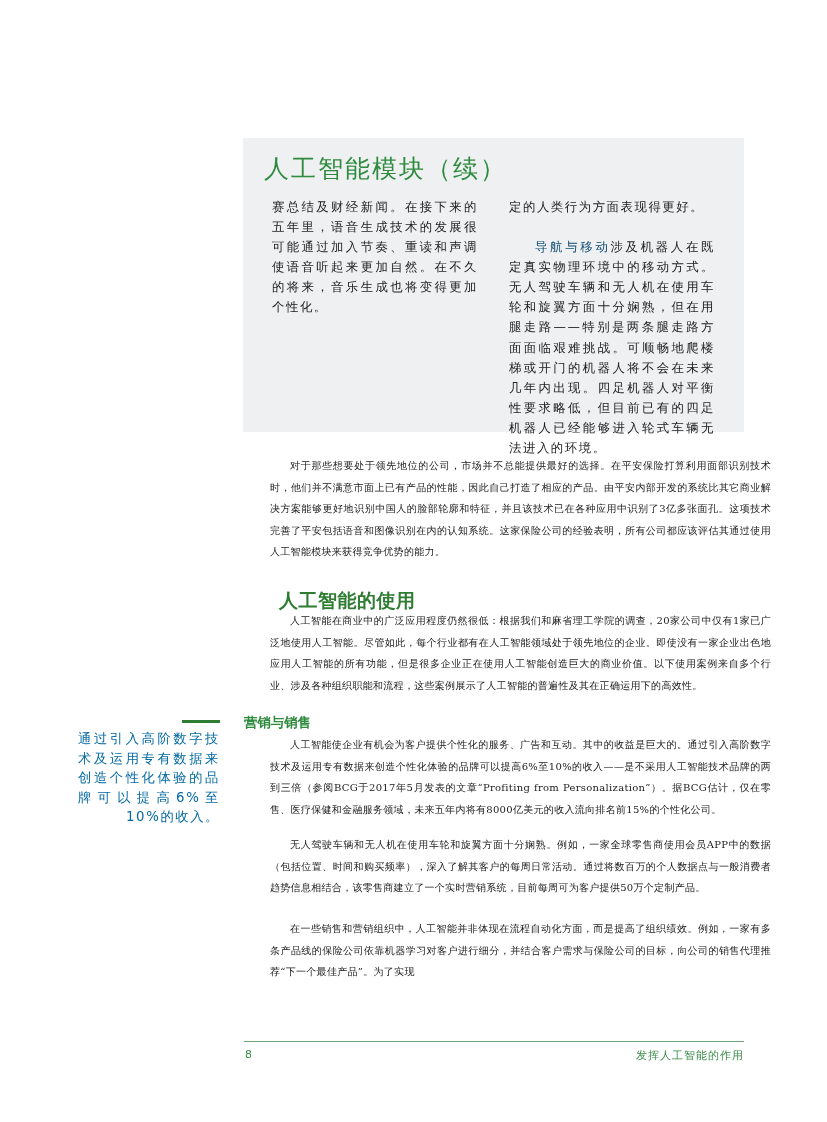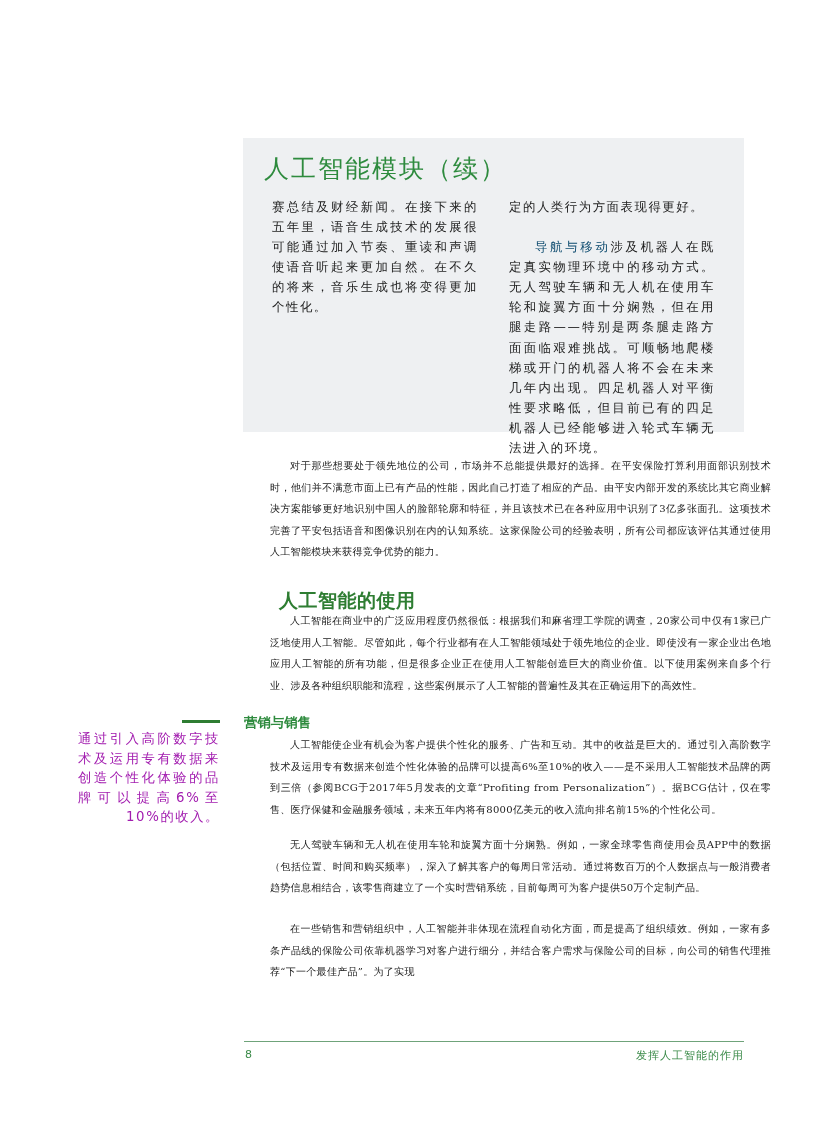--- a/index.html
+++ b/index.html
@@ -45,21 +45,21 @@
     font-family: "DejaVu Sans", "Liberation Sans", sans-serif;
     font-size: 13.4px; color: #2e8b3e; font-weight: bold;
   }
 
   .pullquote-rule {
     position: absolute; left: 182px; top: 720px; width: 38px; height: 3px; background: #2e7d32;
   }
   .pullquote {
     position: absolute; left: 78px; top: 729px; width: 142px;
     font-family: "DejaVu Sans", "Liberation Sans", sans-serif;
-    font-size: 13.3px; line-height: 19.5px; color: #a21caf; text-align: justify;
+    font-size: 13.3px; line-height: 19.5px; color: #0369a1; text-align: justify;
     text-align-last: right; letter-spacing: 1.6px;
   }
 
   .footer-rule {
     position: absolute; left: 244px; top: 1041px; width: 500px; height: 1px; background: #6fa37a;
   }
   .footer-page {
     position: absolute; left: 245px; top: 1048px;
     font-family: "DejaVu Sans", "Liberation Sans", sans-serif;
     font-size: 11px; color: #3a8a48;

